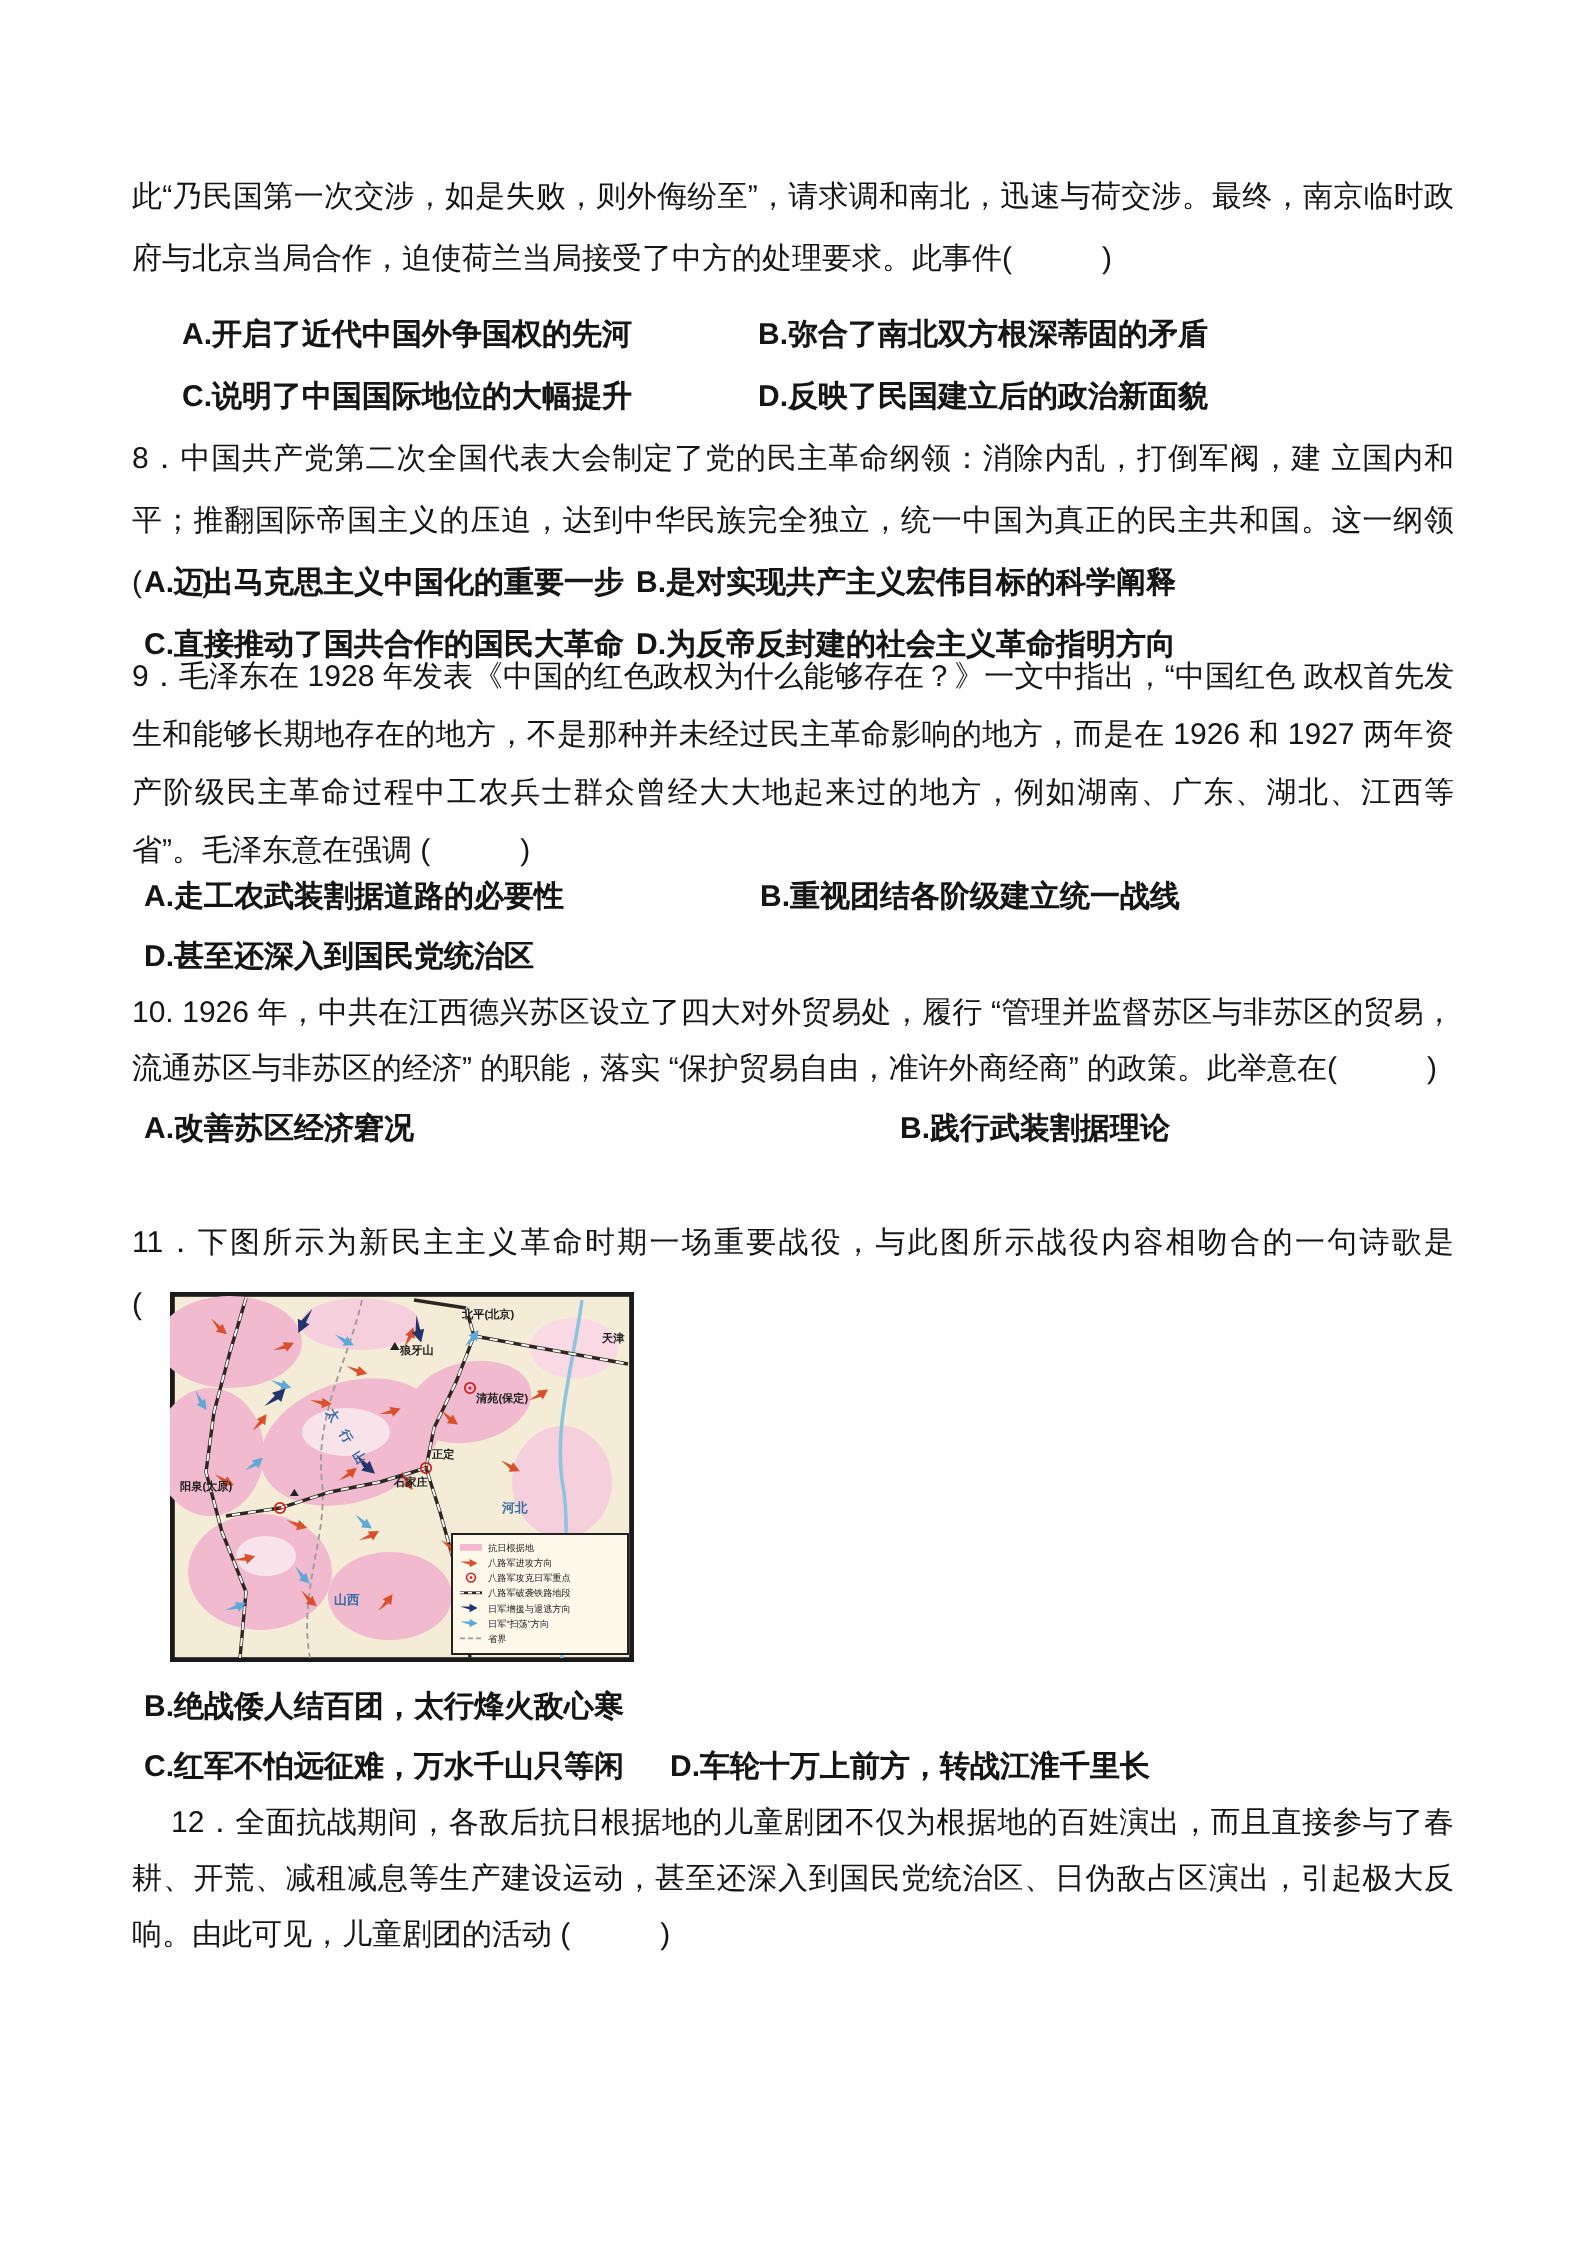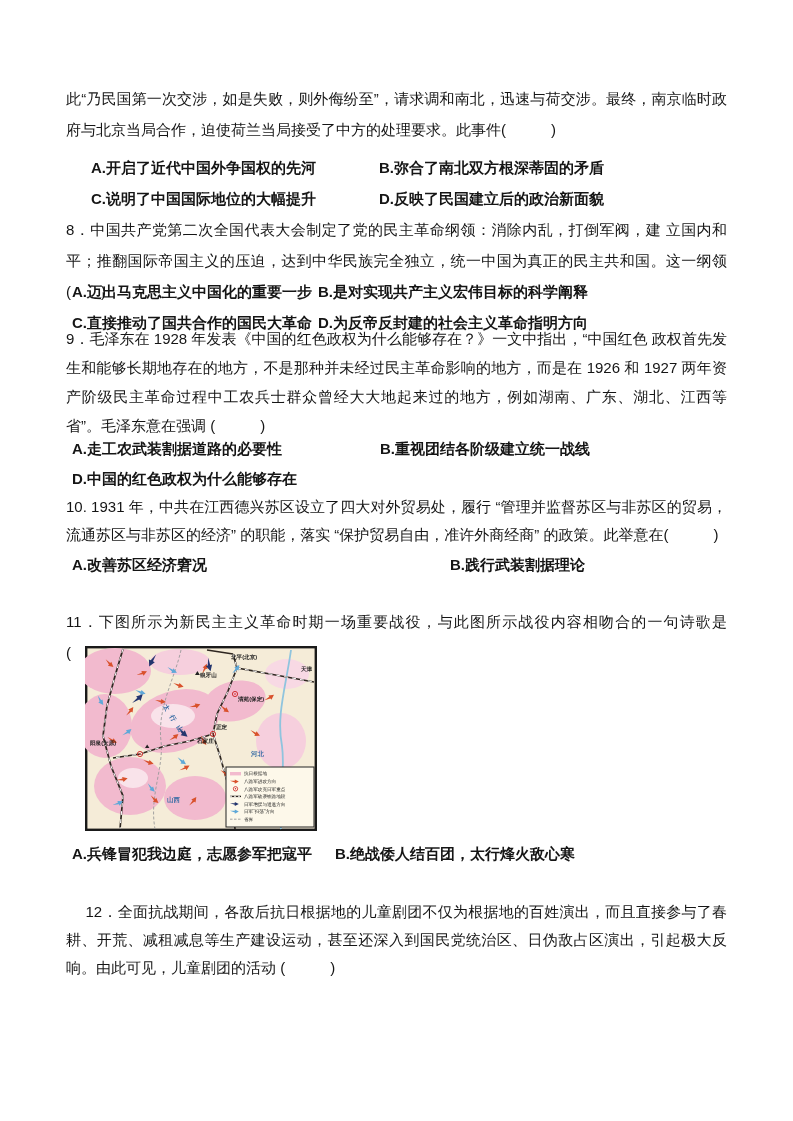--- a/index.html
+++ b/index.html
@@ -43,24 +43,24 @@
     <span class="c1 w246">C.直接推动了国共合作的国民大革命</span>
     <span class="c2">D.为反帝反封建的社会主义革命指明方向</span>
   </div>
 
   <div class="stem lh29" style="top:324px">9．毛泽东在 1928 年发表《中国的红色政权为什么能够存在？》一文中指出，“中国红色 政权首先发生和能够长期地存在的地方，不是那种并未经过民主革命影响的地方，而是在 1926 和 1927 两年资产阶级民主革命过程中工农兵士群众曾经大大地起来过的地方，例如湖南、广东、湖北、江西等省”。毛泽东意在强调 (　　　)</div>
   <div class="optrow" style="top:433px">
     <span class="c1 w308">A.走工农武装割据道路的必要性</span>
     <span class="c2">B.重视团结各阶级建立统一战线</span>
   </div>
   <div class="optrow" style="top:463px">
-    <span class="c2">D.中国的红色政权为什么能够存在</span>
-  </div>
-
-  <div class="stem lh28" style="top:493px">10. 1931 年，中共在江西德兴苏区设立了四大对外贸易处，履行 “管理并监督苏区与非苏区的贸易，流通苏区与非苏区的经济” 的职能，落实 “保护贸易自由，准许外商经商” 的政策。此举意在(　　　)</div>
+    <span class="c2">D.甚至还深入到国民党统治区</span>
+  </div>
+
+  <div class="stem lh28" style="top:493px">10. 1926 年，中共在江西德兴苏区设立了四大对外贸易处，履行 “管理并监督苏区与非苏区的贸易，流通苏区与非苏区的经济” 的职能，落实 “保护贸易自由，准许外商经商” 的政策。此举意在(　　　)</div>
   <div class="optrow" style="top:549px">
     <span class="c1 w378">A.改善苏区经济窘况</span>
     <span class="c2">B.践行武装割据理论</span>
   </div>
 
   <div class="stem" style="top:606px">11．下图所示为新民主主义革命时期一场重要战役，与此图所示战役内容相吻合的一句诗歌是(　　　)</div>
 
   <div class="mapwrap">
     <svg width="232" height="185" viewBox="0 0 232 185">
       <defs>
@@ -197,19 +197,22 @@
           <text x="159" y="152.2">八路军破袭铁路地段</text>
           <text x="159" y="159.8">日军增援与退逃方向</text>
           <text x="159" y="167.4">日军“扫荡”方向</text>
           <text x="159" y="175">省界</text>
         </g>
       </g>
     </svg>
   </div>
 
   <div class="optrow" style="top:838px">
-    <span class="c1 w263">A.兵锋冒犯我边庭，志愿参军把寇平</span>
     <span class="c2">B.绝战倭人结百团，太行烽火敌心寒</span>
   </div>
+  <div class="optrow" style="top:868px">
+    <span class="c1 w263">C.红军不怕远征难，万水千山只等闲</span>
+    <span class="c2">D.车轮十万上前方，转战江淮千里长</span>
+  </div>
 
   <div class="stem lh28 indent" style="top:898px">12．全面抗战期间，各敌后抗日根据地的儿童剧团不仅为根据地的百姓演出，而且直接参与了春耕、开荒、减租减息等生产建设运动，甚至还深入到国民党统治区、日伪敌占区演出，引起极大反响。由此可见，儿童剧团的活动 (　　　)</div>
 
 </div>
 
 </body></html>

